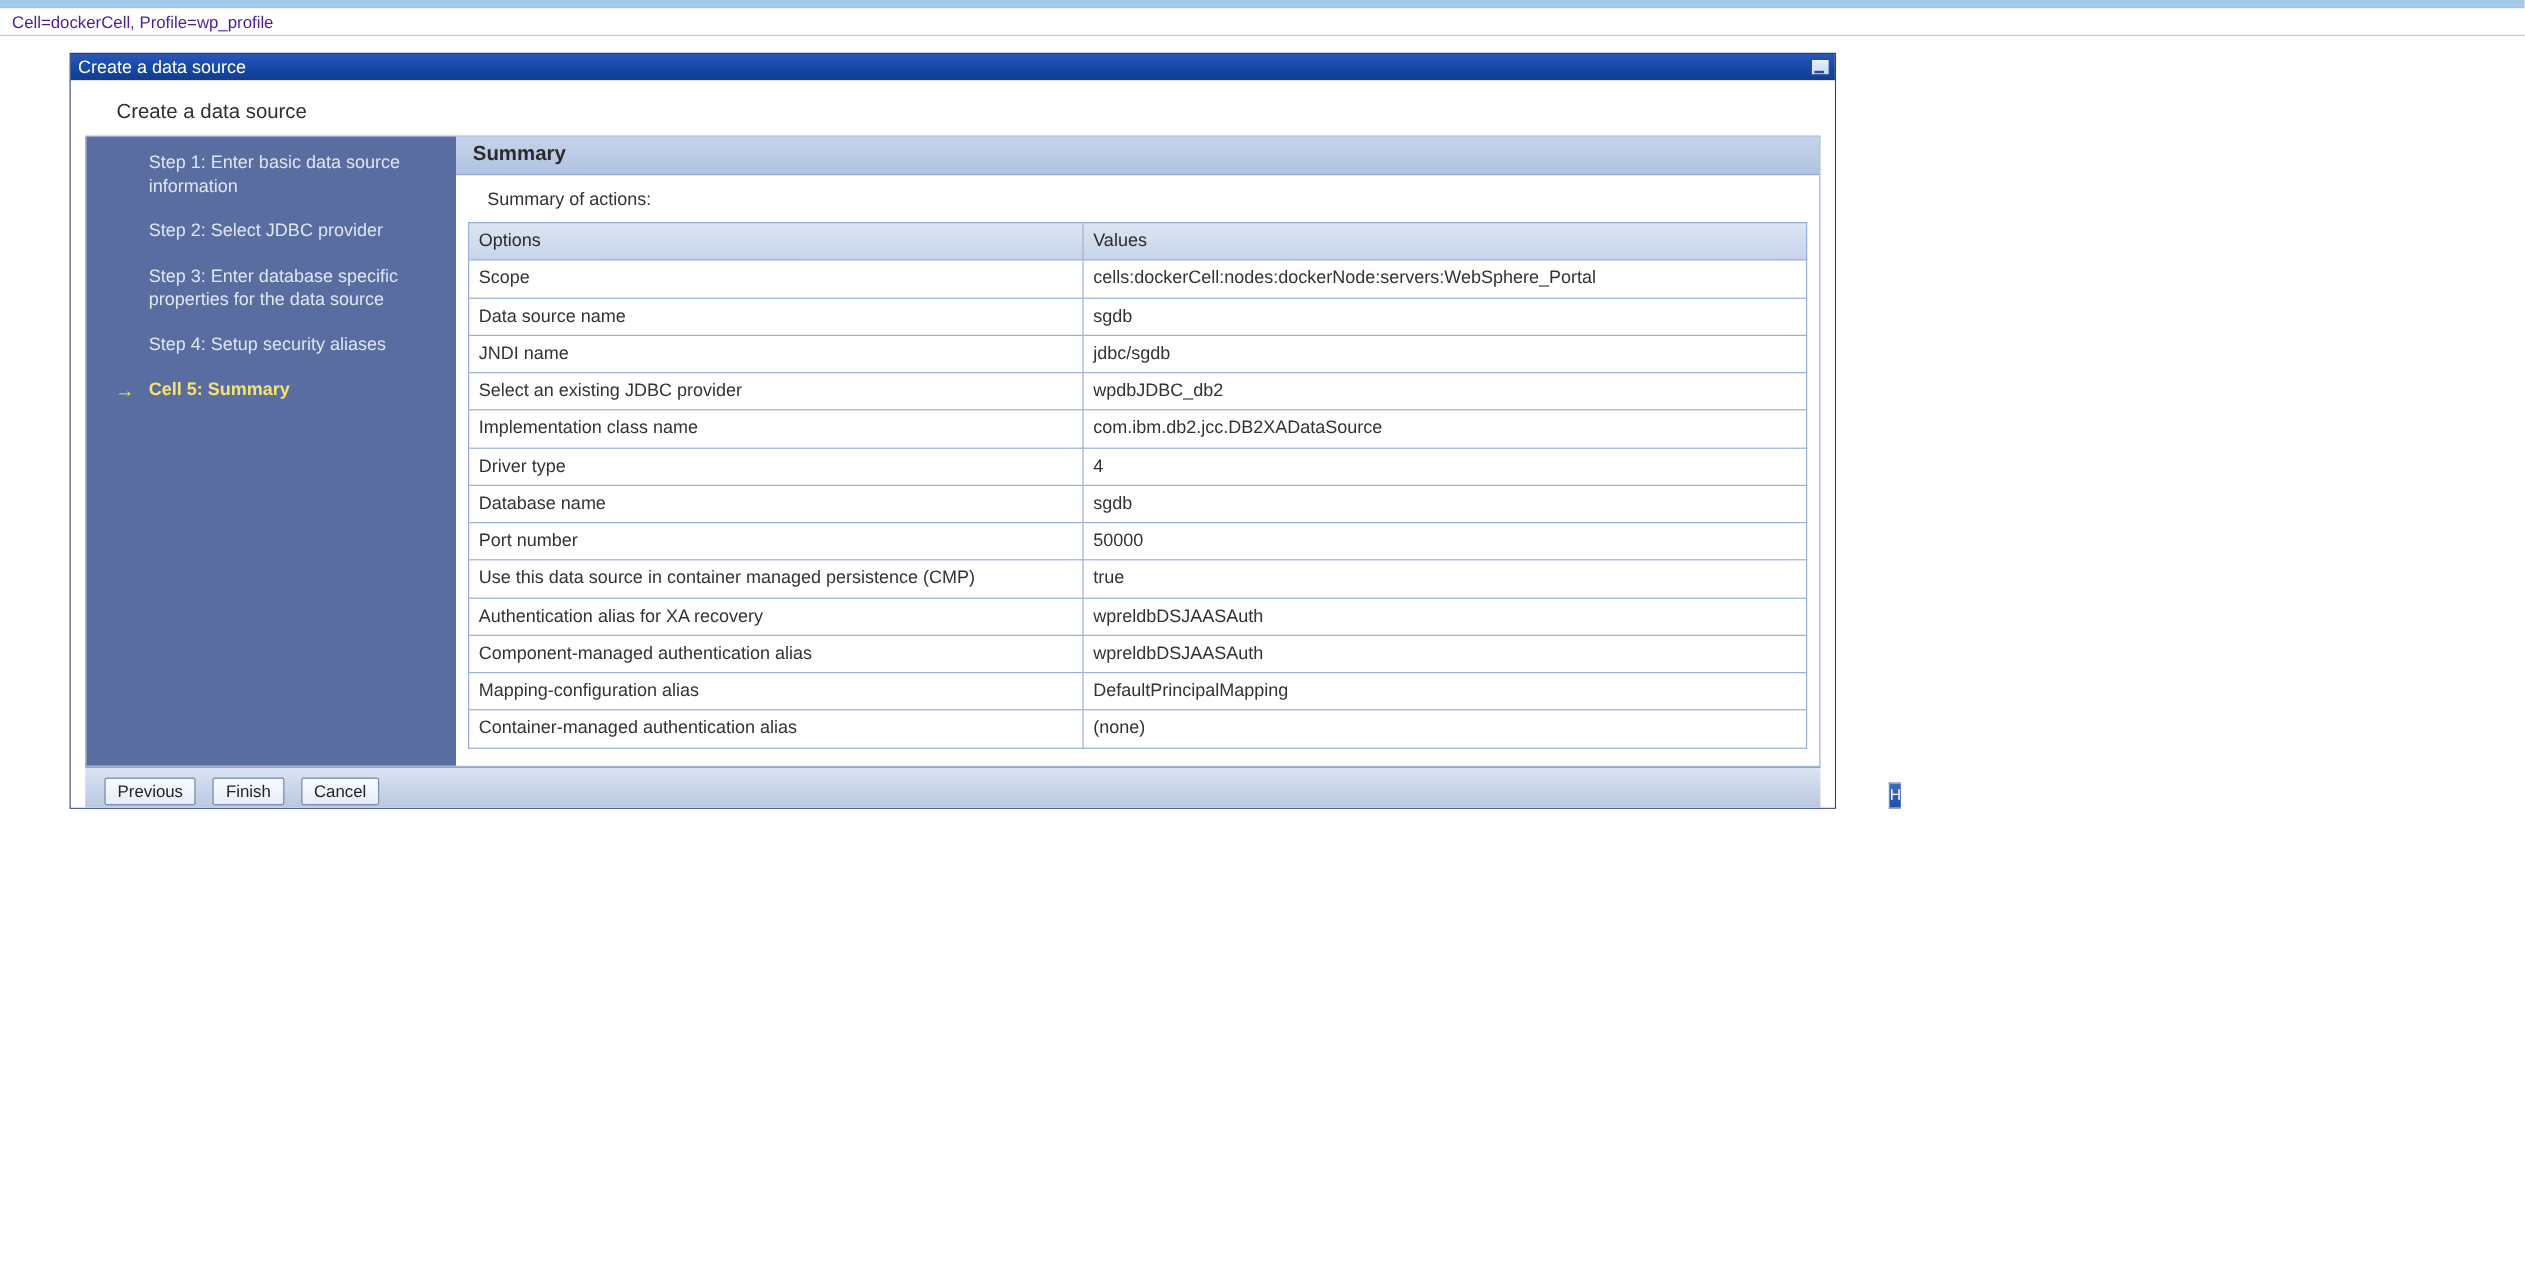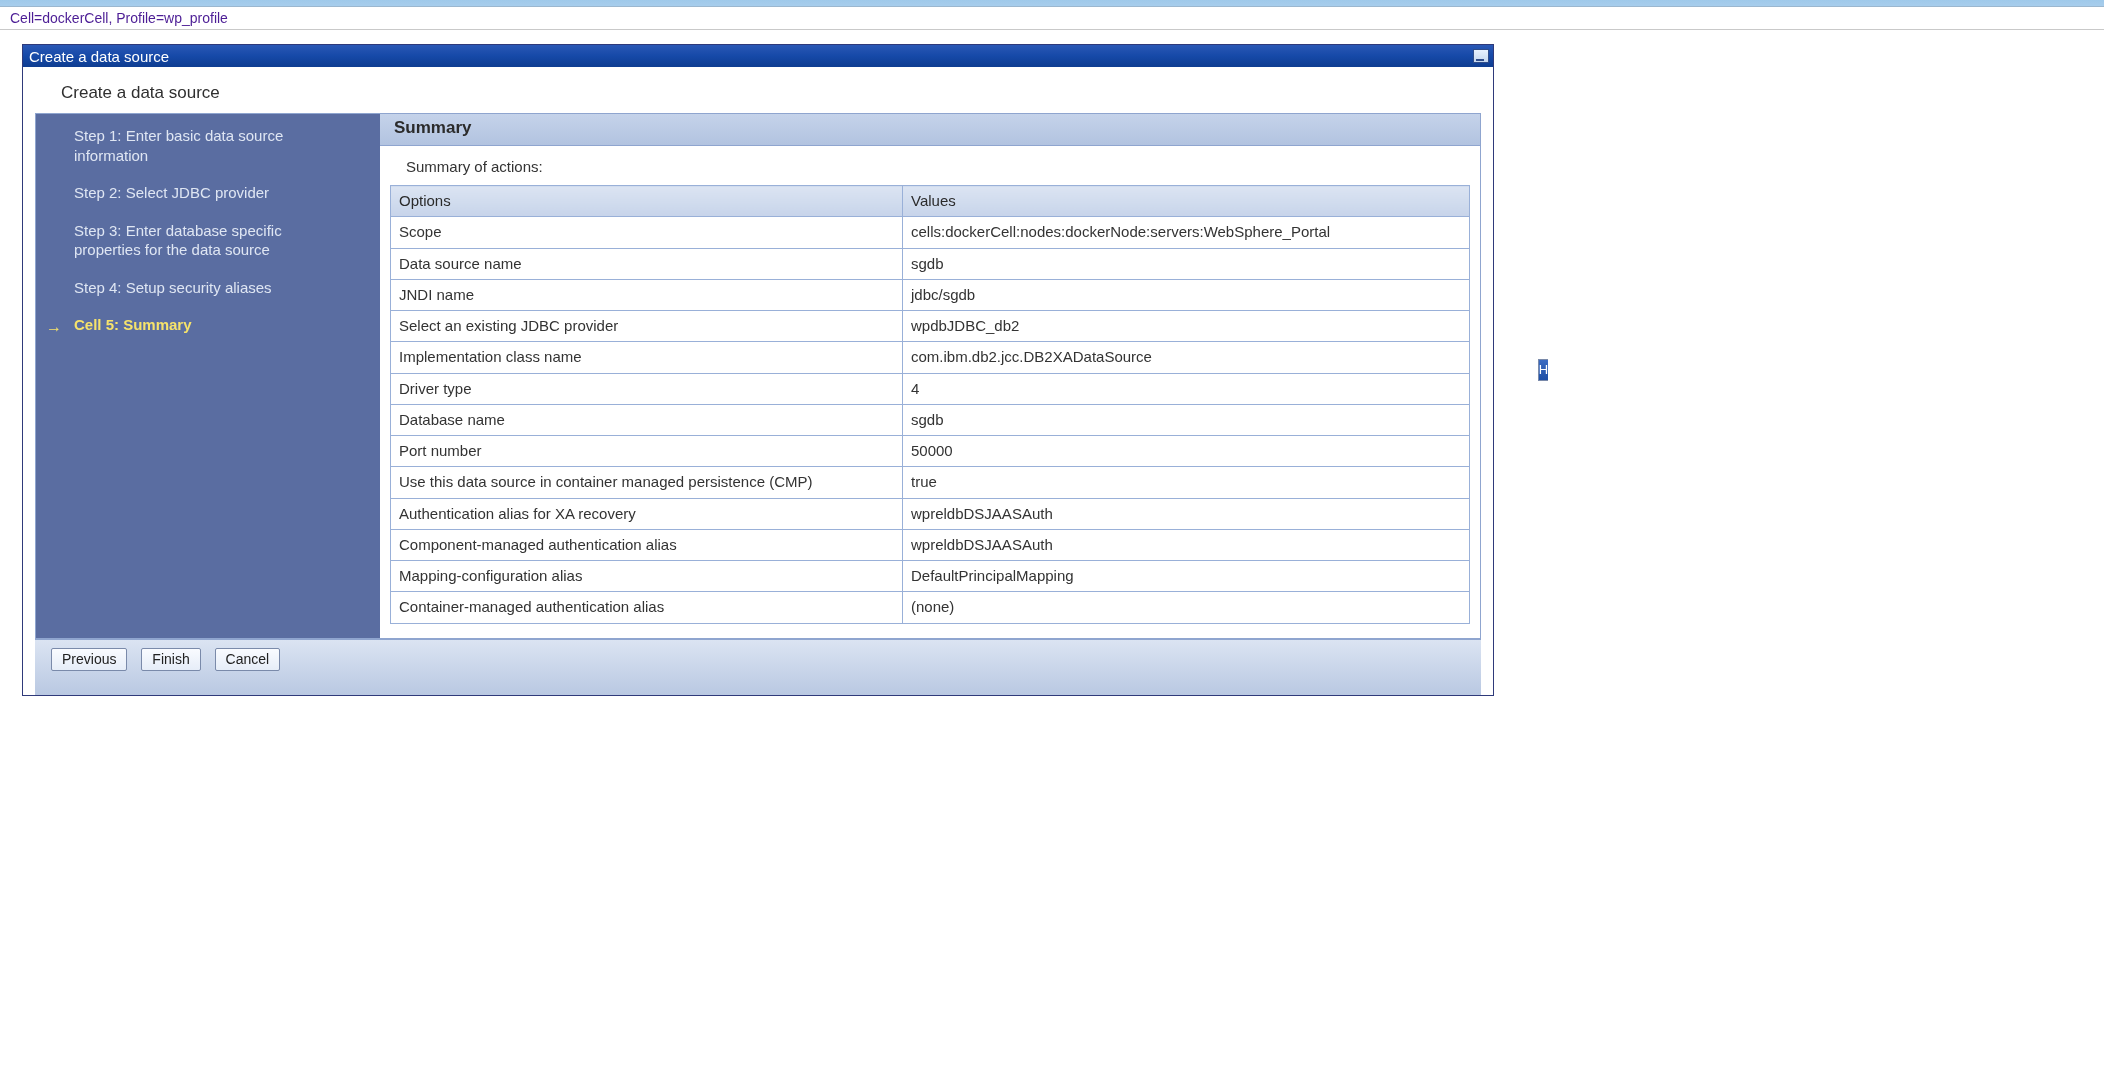--- a/index.html
+++ b/index.html
@@ -18,21 +18,22 @@
   .breadcrumb {
     padding: 3px 0 3px 10px;
     color: #4c1d95;
     font-size: 14px;
     border-bottom: 1px solid #c9c9c9;
     background: #fff;
   }
   .page-wrap {
     padding: 14px 10px 30px 22px;
     display: flex;
-    align-items: center;
+    align-items: flex-end;
+    margin-left: 36px;
   }
   .panel {
     border: 1px solid #2f3a7a;
     width: 1472px;
   }
   .panel-titlebar {
     background: linear-gradient(#2a58b5, #1649a8, #0e3d91);
     color: #fff;
     font-size: 15px;
     display: flex;
@@ -56,23 +57,23 @@
   .panel-heading {
     color: #2f2f2f;
     font-size: 17px;
     margin: 4px 0 10px 26px;
   }
   .wizard {
     display: flex;
     border: 1px solid #8fa5cf;
   }
   .wizard-side {
-    width: 344px;
+    width: 308px;
     background: #5a6da1;
-    padding: 12px 20px 24px 38px;
+    padding: 12px 20px 24px 52px;
     position: relative;
     color: #dfe6f3;
   }
   .wizard-side .step {
     margin: 0 0 18px 0;
     line-height: 1.3;
     max-width: 220px;
     font-size: 15px;
   }
   .wizard-side .step.active {
@@ -118,21 +119,21 @@
     line-height: 1.35;
   }
   .summary-table th {
     background: linear-gradient(#dbe4f2, #c7d4ea);
     color: #2b2b2b;
   }
   .summary-table td.opt-col { width: 512px; }
   .footer-bar {
     background: linear-gradient(#dbe4f2, #b9c8e2);
     border-top: 1px solid #8fa5cf;
-    padding: 8px 10px 24px 16px;
+    padding: 8px 10px 2px 16px;
   }
   .btn {
     font: inherit;
     font-size: 14px;
     background: linear-gradient(#f9fbff, #e6edf8);
     border: 1px solid #7a8aaa;
     padding: 2px 10px 3px 10px;
     color: #222;
     cursor: pointer;
     margin-right: 10px;

